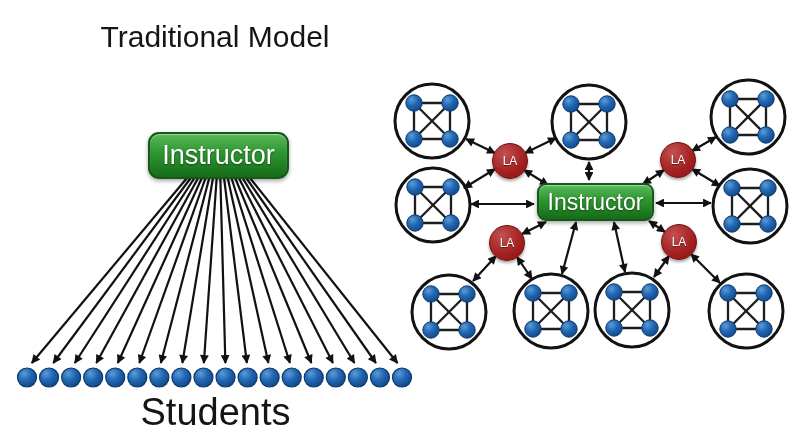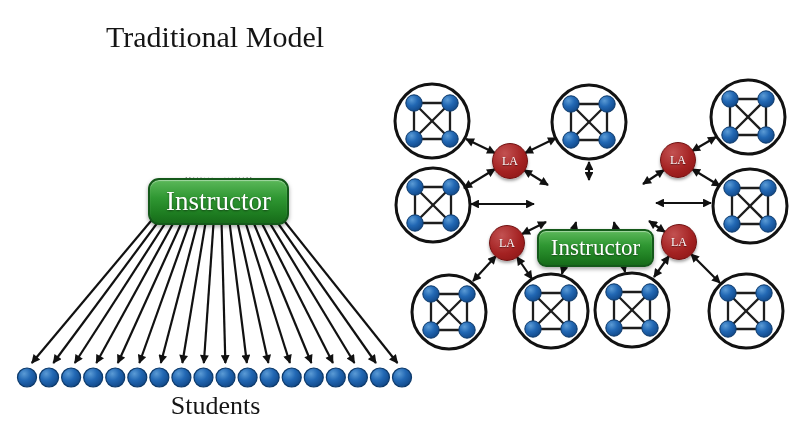--- a/index.html
+++ b/index.html
@@ -1,32 +1,31 @@
 <!DOCTYPE html>
 <html><head>
 <meta charset="utf-8">
 <style>
   html,body{margin:0;padding:0;background:#fff;}
   .stage{
     position:relative;width:800px;height:441px;background:#ffffff;overflow:hidden;
-    font-family:Liberation Serif, serif;
+    font-family:Liberation Sans, sans-serif;
   }
   .stage svg{position:absolute;left:0;top:0;}
   .label{position:absolute;color:#151515;text-align:center;white-space:nowrap;}
   .title-left{left:25px;top:20px;width:380px;font-size:30px;}
   .title-right{left:472px;top:26px;width:250px;font-size:29px;}
-  .students{left:88px;top:391px;width:255px;font-size:26px;}
+  .students{left:88px;top:391px;width:255px;font-size:38px;}
   .inst{
     position:absolute;display:flex;align-items:center;justify-content:center;
     color:#fff;box-sizing:border-box;
     background:linear-gradient(180deg,#5cb85a 0%,#2f9732 42%,#1e7d21 78%,#176b1a 100%);
     border:2px solid #14591a;
     box-shadow:0 2px 4px rgba(0,0,0,.35), inset 0 1px 1px rgba(255,255,255,.45);
     text-shadow:0 1px 2px rgba(0,0,0,.45);
-    margin-top:46px;
   }
   .inst-big{left:148px;top:132px;width:141px;height:47px;border-radius:11px;font-size:27px;}
   .inst-small{left:537px;top:183px;width:117px;height:38px;border-radius:9px;font-size:23px;}
   .la{
     position:absolute;width:36px;height:36px;border-radius:50%;
     display:flex;align-items:center;justify-content:center;
     color:#fff;font-size:12px;box-sizing:border-box;
     background:radial-gradient(circle at 35% 28%,#c25151 0%,#a42222 55%,#871313 100%);
     border:1px solid #701010;
     box-shadow:0 2px 3px rgba(0,0,0,.35);

